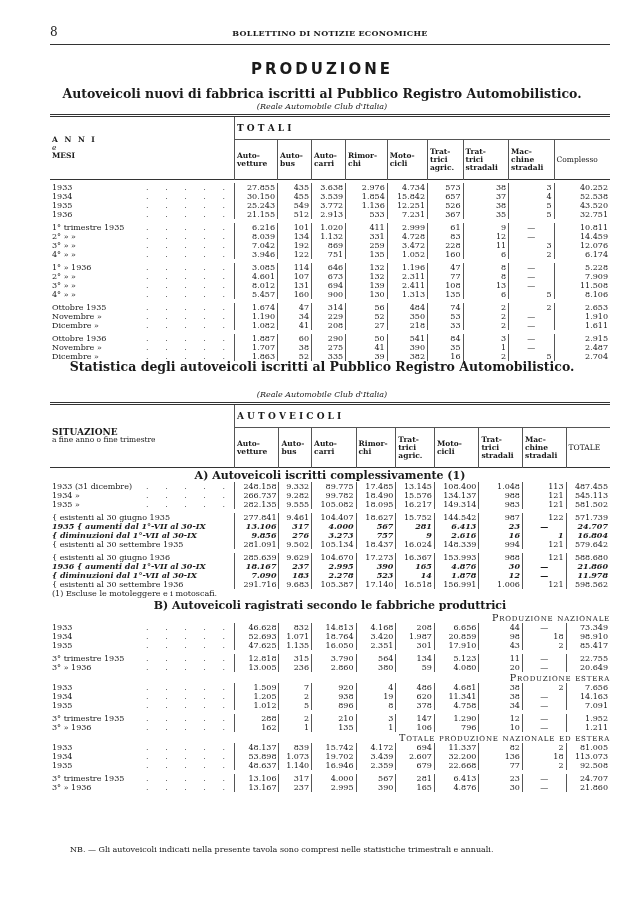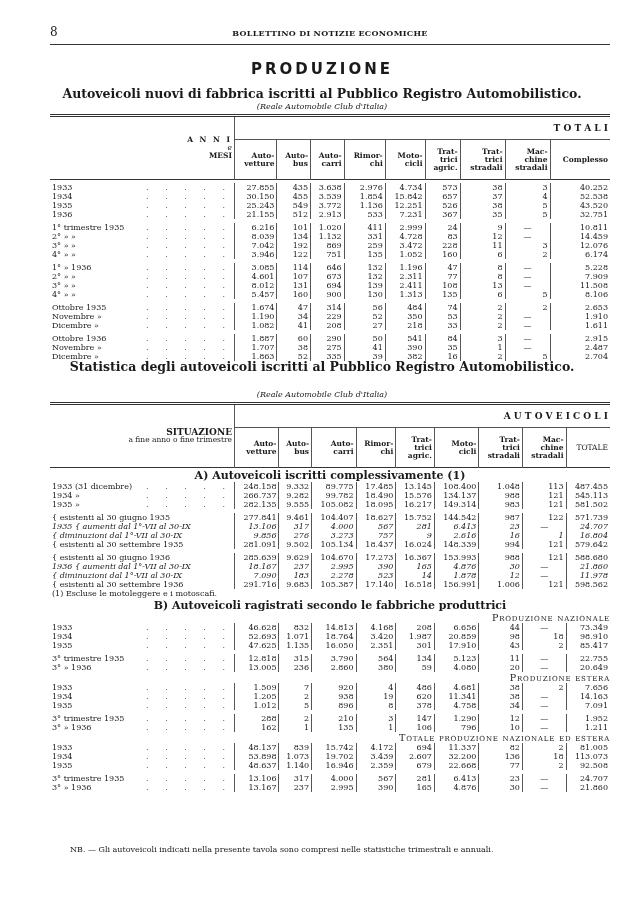--- a/index.html
+++ b/index.html
@@ -7,27 +7,27 @@
   .page{position:relative;width:644px;height:900px;}
   .runhead{position:absolute;top:27px;left:50px;width:560px;height:14px;font-size:8.5px;}
   .pgnum{position:absolute;left:0;top:-2px;font-size:12px;}
   .rtitle{position:absolute;left:0;right:0;text-align:center;font-weight:bold;letter-spacing:0.3px;font-size:8px;top:1px;}
   .hr{position:absolute;left:50px;width:560px;border-top:1px solid #333;}
   .h-prod{position:absolute;top:60px;left:0;width:644px;text-align:center;font-family:"DejaVu Sans","Liberation Sans",sans-serif;font-weight:900;font-size:15px;letter-spacing:3px;}
   .title{position:absolute;left:0;width:644px;text-align:center;font-weight:bold;font-size:12.5px;}
   .sub{position:absolute;left:0;width:644px;text-align:center;font-style:italic;font-size:8px;}
   table{border-collapse:collapse;position:absolute;left:50px;width:560px;font-size:8px;}
   td,th{padding:0 2px;line-height:9px;white-space:nowrap;}
-  th{font-weight:bold;font-size:7.5px;line-height:8px;text-align:right;vertical-align:middle;}
+  th{font-weight:bold;font-size:7.5px;line-height:8px;text-align:left;vertical-align:middle;}
   .num{text-align:right;border-left:1px solid #555;}
   .lbl{text-align:left;}
   .dots{letter-spacing:7px;}
   .sec{text-align:center;font-weight:bold;font-size:11px;padding:3px 0 2px;}
   .smc{text-align:right;font-variant:small-caps;font-size:9.5px;letter-spacing:0.8px;padding:1px 0;}
-  .it td{font-style:italic;}
+  .it td{font-style:italic;font-weight:bold;}
   .gap td{height:3px;}
   .note{position:absolute;left:70px;font-size:8px;}
   .dbl{border-top:3px double #333;}
 </style>
 </head>
 <body>
 
 <div class="page">
   <div class="runhead">
     <span class="pgnum">8</span>
@@ -51,21 +51,21 @@
       </tr>
       <tr id="t1cols" style="height:40px;border-bottom:1px solid #333;">
           <th style="border-left: 1px solid rgb(85, 85, 85); font-weight: bold;">Auto-<br>vetture</th>
           <th style="border-left: 1px solid rgb(85, 85, 85); font-weight: bold;">Auto-<br>bus</th>
           <th style="border-left: 1px solid rgb(85, 85, 85); font-weight: bold;">Auto-<br>carri</th>
           <th style="border-left: 1px solid rgb(85, 85, 85); font-weight: bold;">Rimor-<br>chi</th>
           <th style="border-left: 1px solid rgb(85, 85, 85); font-weight: bold;">Moto-<br>cicli</th>
           <th style="border-left: 1px solid rgb(85, 85, 85); font-weight: bold;">Trat-<br>trici<br>agric.</th>
           <th style="border-left: 1px solid rgb(85, 85, 85); font-weight: bold;">Trat-<br>trici<br>stradali</th>
           <th style="border-left: 1px solid rgb(85, 85, 85); font-weight: bold;">Mac-<br>chine<br>stradali</th>
-          <th style="border-left: 1px solid rgb(85, 85, 85); font-weight: bold;">Complesso</th>
+          <th style="border-left: 1px solid rgb(85, 85, 85); font-weight: normal;">Complesso</th>
         </tr>
     </thead>
     <tbody id="t1body">
         <tr class="gap">
           <td></td>
         </tr>
         <tr>
           <td class="lbl"><span>1933</span><span class="dots" style="float: right;"> . . . . .</span></td>
           <td class="num">27.855</td>
           <td class="num">435</td>
@@ -113,21 +113,21 @@
           <td class="num">5</td>
           <td class="num">32.751</td>
         </tr>
         <tr style="border-top: 4px solid transparent;">
           <td class="lbl"><span>1° trimestre 1935</span><span class="dots" style="float: right;"> . . . . .</span></td>
           <td class="num">6.216</td>
           <td class="num">101</td>
           <td class="num">1.020</td>
           <td class="num">411</td>
           <td class="num">2.999</td>
-          <td class="num">24</td>
+          <td class="num">61</td>
           <td class="num">9</td>
           <td class="num" style="text-align: center;">—</td>
           <td class="num">10.811</td>
         </tr>
         <tr>
           <td class="lbl"><span>2° » »</span><span class="dots" style="float: right;"> . . . . .</span></td>
           <td class="num">8.039</td>
           <td class="num">134</td>
           <td class="num">1.132</td>
           <td class="num">331</td>

